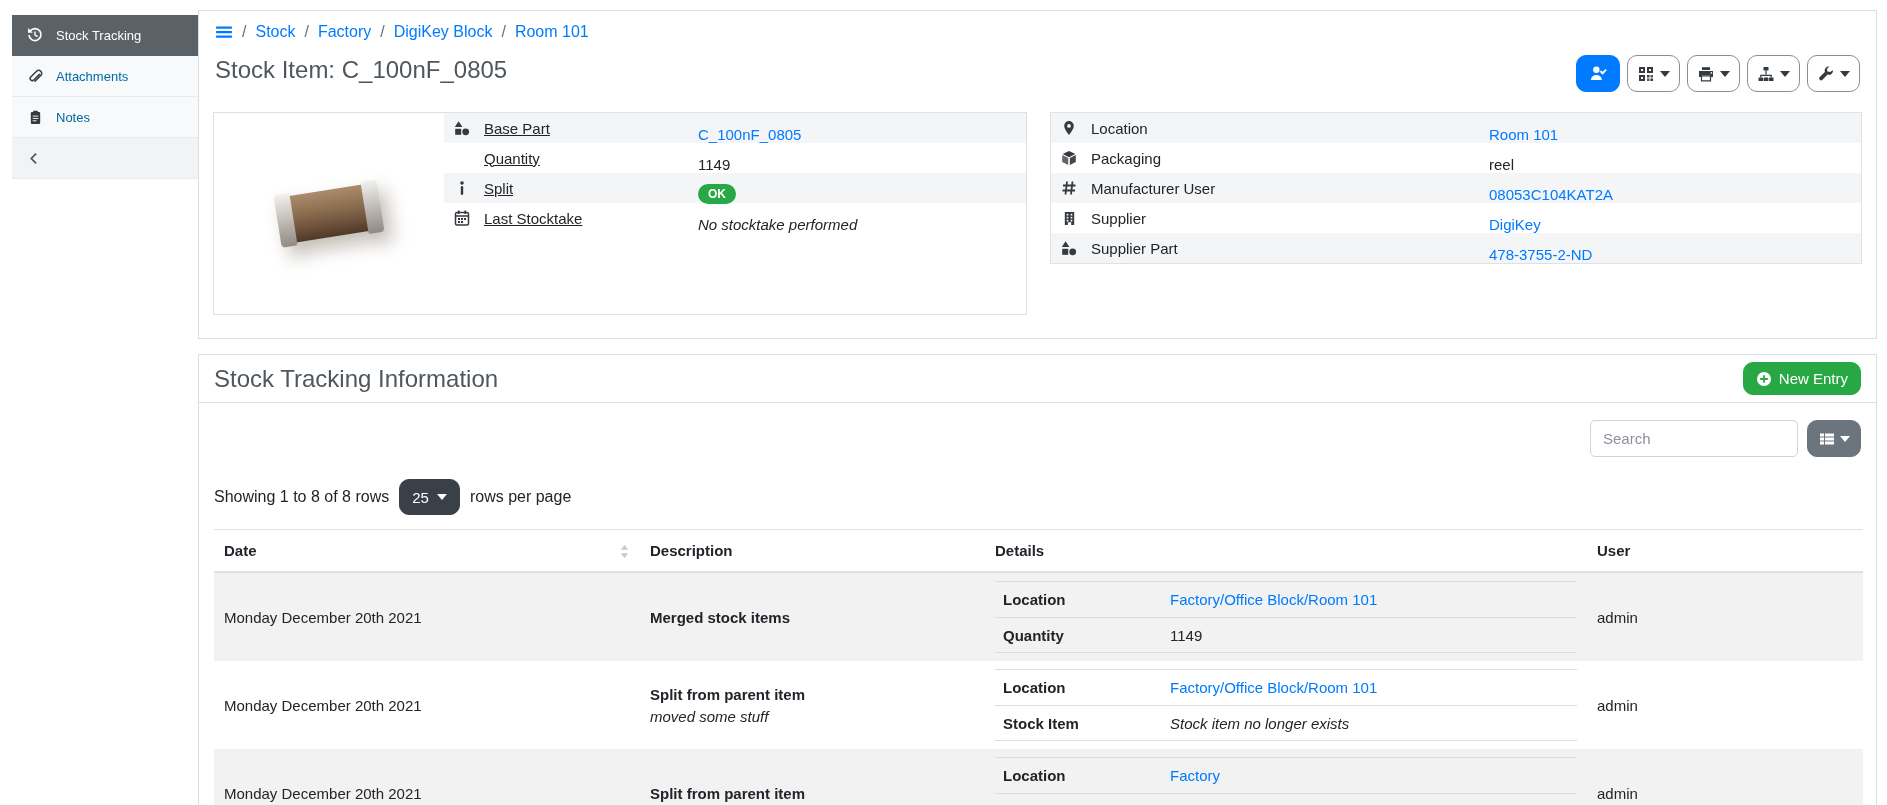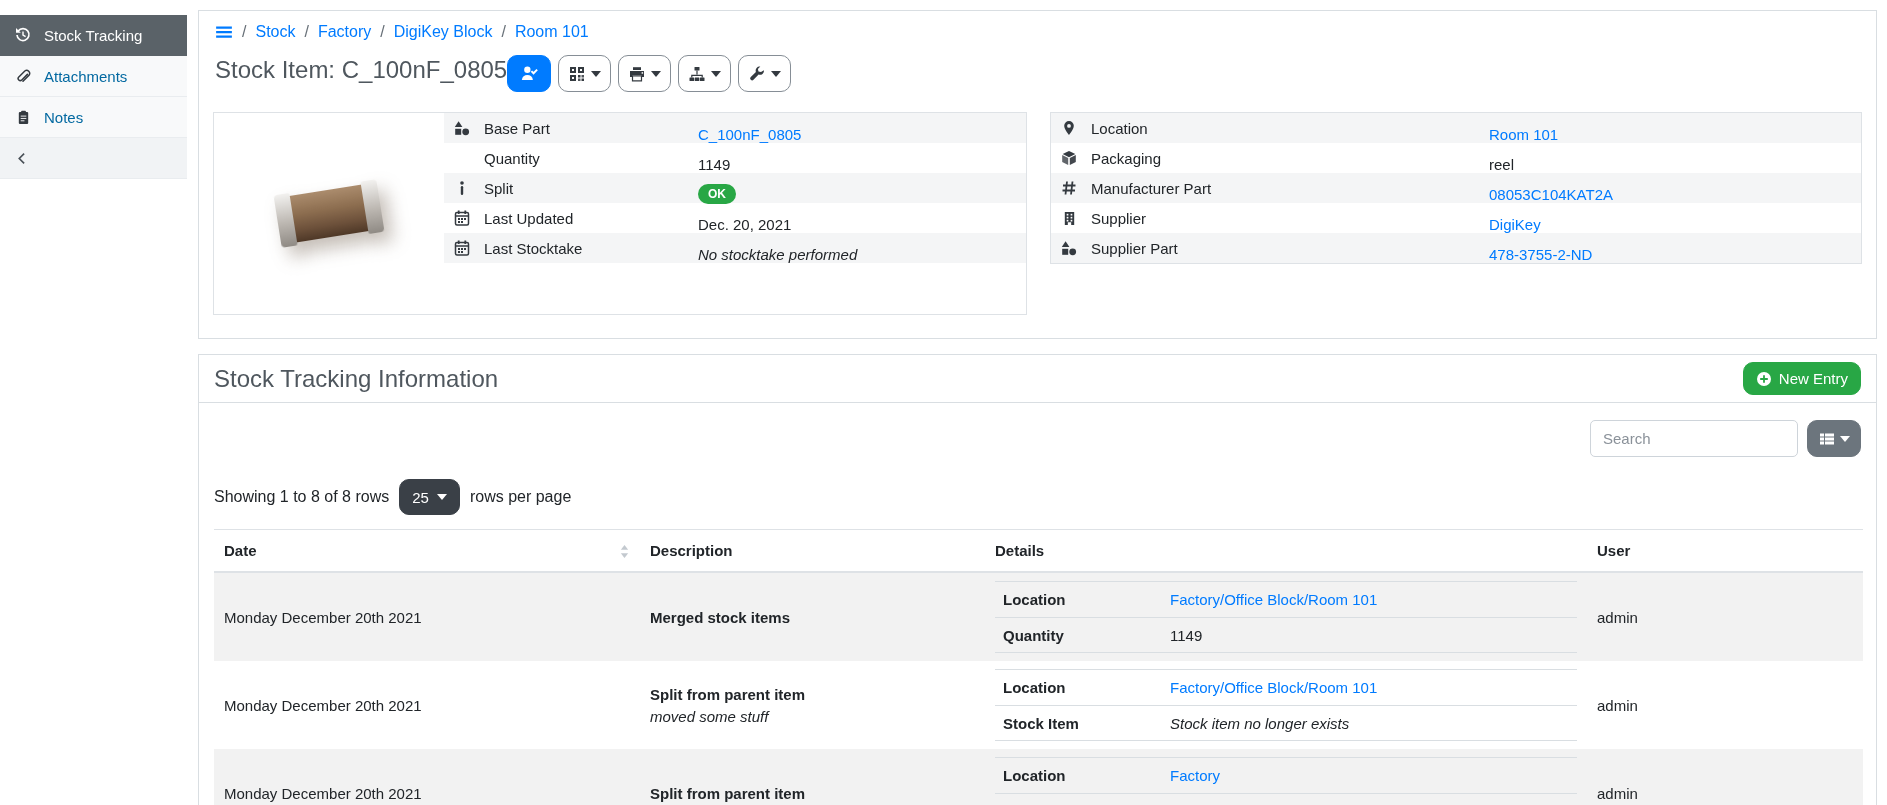--- a/index.html
+++ b/index.html
@@ -6,38 +6,38 @@
   html,body { width:1887px; height:805px; overflow:hidden; }
   body {
     position:relative; background:#fff; color:#212529;
     font-family:"Liberation Sans","DejaVu Sans",sans-serif; font-size:15px;
   }
   .icon { display:inline-flex; align-items:center; justify-content:center; flex:none; }
   .icon svg { display:block; }
   a.link { color:#007bff; text-decoration:none; cursor:pointer; }
 
   
-  .sidebar { position:absolute; left:0; top:15px; width:187px; font-size:15px; }
+  .sidebar { position:absolute; left:12px; top:15px; width:187px; font-size:13px; }
   .sb-item { display:flex; align-items:center; gap:12px; height:41px; padding:0 14px;
              background:#f8f9fa; border-bottom:1px solid #e9ecef; color:#0369a1; cursor:pointer; }
   .sb-item .icon { width:18px; color:#343a40; }
   .sb-item.active { background:#5a6268; border-color:#5a6268; color:#fff; }
   .sb-item.active .icon { color:#fff; }
   .sb-collapse { display:flex; align-items:center; height:41px; padding:0 16px;
                  background:#f1f3f5; border-bottom:1px solid #e9ecef; color:#495057; cursor:pointer; }
 
   
   .main { position:absolute; left:198px; top:10px; width:1679px; }
   .panel { background:#fff; border:1px solid #d9dee2; }
 
   .breadcrumb-row { display:flex; align-items:center; gap:9px; padding:12px 16px 4px; font-size:16px; }
   .hamburger { color:#007bff; cursor:pointer; }
   .bc-sep { color:#687078; }
 
-  .title-row { display:flex; align-items:flex-start; padding:10px 16px 20px; }
+  .title-row { display:flex; align-items:flex-start; justify-content:space-between; padding:10px 16px 20px; }
   .page-title { font-size:24px; line-height:29px; font-weight:500; color:#4f575e; }
 
   .toolbar { display:flex; gap:7px; }
   .btn { display:inline-flex; align-items:center; justify-content:center; border-radius:10px;
          border:1px solid transparent; background:none; font-family:inherit; cursor:pointer; }
   .toolbar .btn { height:37px; }
   .btn-primary { width:44px; background:#007bff; border-color:#007bff; color:#fff; }
   .btn-outline { width:53px; gap:6px; background:#fff; border-color:#868e96; color:#343a40; }
   .icon.caret { width:10px; }
 
@@ -45,21 +45,21 @@
   .details-row { display:flex; gap:23px; padding:0 14px 23px; align-items:flex-start; }
   .detail-panel { border:1px solid #dee2e6; background:#fff; }
   .detail-panel.left { width:820px; height:203px; display:flex; }
   .part-image-box { width:230px; min-width:230px; display:flex; align-items:center; justify-content:center; cursor:pointer; }
   .detail-panel.right { width:818px; }
   .detail-table { flex:1; font-size:15px; }
   .drow { display:flex; align-items:center; height:30px; }
   .detail-table .drow:nth-child(odd) { background:#f4f5f6; }
   .dlabel { display:flex; align-items:center; gap:13px; padding-left:9px; }
   .dlabel .icon { width:18px; color:#343a40; }
-  .detail-panel.left .dlabel { width:254px; }
+  .detail-panel.left .dlabel { width:254px;text-decoration:underline; }
   .detail-panel.right .dlabel { width:438px; }
   .dvalue { flex:1;margin-top:12px; }
   .badge-ok { display:inline-block; background:#28a745; color:#fff; font-size:12px; font-weight:bold;
               padding:4px 10px; border-radius:10px; line-height:1; }
   .muted-italic { font-style:italic; }
 
   
   .capacitor { display:flex; align-items:center; transform:rotate(-9deg);
                filter:drop-shadow(7px 11px 9px rgba(90,70,50,.35)); }
   .cap-end { width:16px; height:53px; background:linear-gradient(180deg,#f2f1ef,#bcb7b1 55%,#8f8a84); }
@@ -304,40 +304,20 @@
                       <path stroke="currentColor" stroke-width="1.8" d="M4.7 0.5v3.5M11.3 0.5v3.5"></path>
                       <g fill="currentColor">
                         <rect x="4" y="8" width="2" height="2"></rect>
                         <rect x="7" y="8" width="2" height="2"></rect>
                         <rect x="10" y="8" width="2" height="2"></rect>
                         <rect x="4" y="11" width="2" height="2"></rect>
                         <rect x="7" y="11" width="2" height="2"></rect>
                       </g>
                     </svg>
                   </span>
-                  <span>Last Updated</span>
-                </div>
-                <div class="dvalue"><span>Dec. 20, 2021</span></div>
-              </div>
-              <div class="drow">
-                <div class="dlabel">
-                  <span class="icon">
-                    <svg viewBox="0 0 16 16" width="16" height="16">
-                      <rect x="1.5" y="2.5" width="13" height="12.5" rx="1.5" fill="none" stroke="currentColor" stroke-width="1.5"></rect>
-                      <path stroke="currentColor" stroke-width="1.5" d="M1.5 6h13"></path>
-                      <path stroke="currentColor" stroke-width="1.8" d="M4.7 0.5v3.5M11.3 0.5v3.5"></path>
-                      <g fill="currentColor">
-                        <rect x="4" y="8" width="2" height="2"></rect>
-                        <rect x="7" y="8" width="2" height="2"></rect>
-                        <rect x="10" y="8" width="2" height="2"></rect>
-                        <rect x="4" y="11" width="2" height="2"></rect>
-                        <rect x="7" y="11" width="2" height="2"></rect>
-                      </g>
-                    </svg>
-                  </span>
                   <span>Last Stocktake</span>
                 </div>
                 <div class="dvalue"><span class="muted-italic">No stocktake performed</span></div>
               </div>
             </div>
         </div>
 
         <div class="detail-panel right">
           <div class="detail-table" id="right-details">
               <div class="drow">
@@ -368,21 +348,21 @@
               </div>
               <div class="drow">
                 <div class="dlabel">
                   <span class="icon">
                     <svg viewBox="0 0 16 16" width="16" height="16">
                       <g stroke="currentColor" stroke-width="1.8" fill="none">
                         <path d="M6 1.5L4.5 14.5M11.5 1.5L10 14.5M2 5.5h12.5M1.5 10.5H14"></path>
                       </g>
                     </svg>
                   </span>
-                  <span>Manufacturer Part</span>
+                  <span>Manufacturer User</span>
                 </div>
                 <div class="dvalue"><a class="link">08053C104KAT2A</a></div>
               </div>
               <div class="drow">
                 <div class="dlabel">
                   <span class="icon">
                     <svg viewBox="0 0 16 16" width="15" height="15">
                       <path fill="currentColor" d="M3 1h10v14H9.8v-3H6.2v3H3z"></path>
                       <g fill="#fff">
                         <rect x="5" y="3" width="1.8" height="1.8"></rect>

